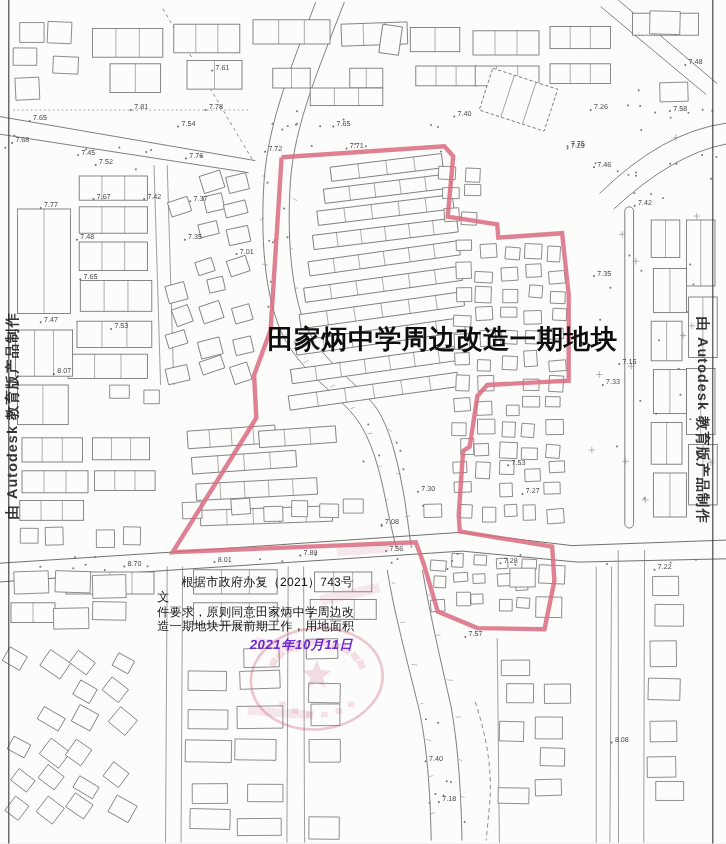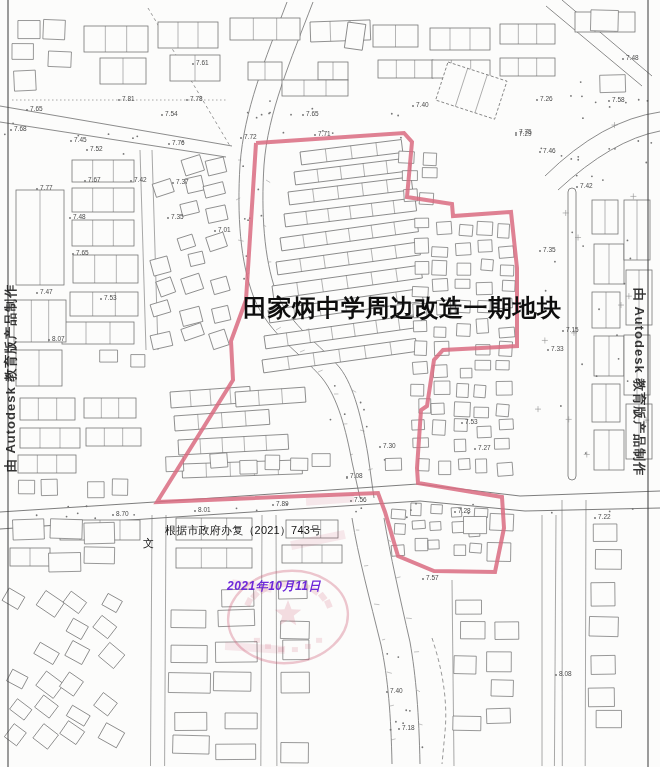--- a/index.html
+++ b/index.html
@@ -837,18 +837,20 @@
       <span style="left: 426px; top: 577px;">7.57</span>
       <span style="left: 390px; top: 690px;">7.40</span>
       <span style="left: 402px; top: 727px;">7.18</span>
       <span style="left: 559px; top: 673px;">8.08</span>
     </div>
 
   <div class="map-title">田家炳中学周边改造一期地块</div>
 
   <div class="annotation">
     <div class="indent">根据市政府办复（2021）743号文</div>
+    <div>件要求，原则同意田家炳中学周边改</div>
+    <div>造一期地块开展前期工作，用地面积</div>
   </div>
   <div class="ann-date">2021年10月11日</div>
 
   <div class="wm wm-left">由 Autodesk 教育版产品制作</div>
   <div class="wm wm-right">由 Autodesk 教育版产品制作</div>
 </div>
 
 </body></html>

